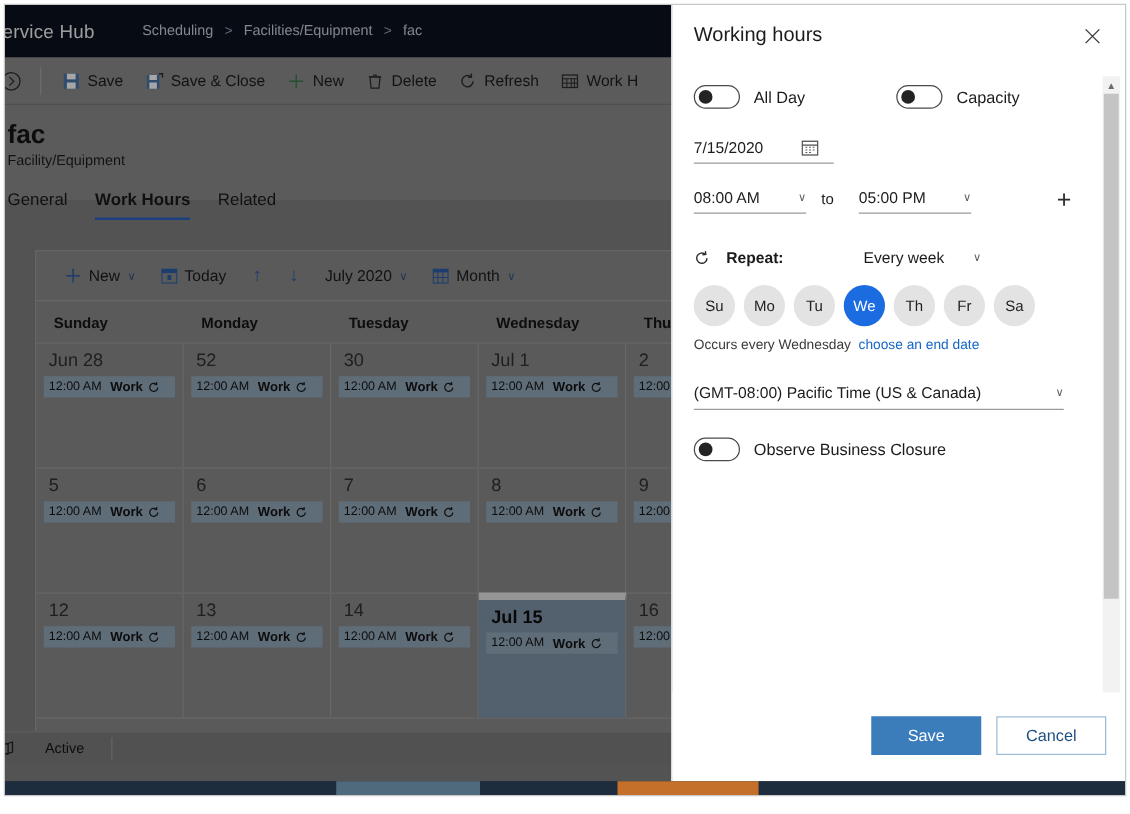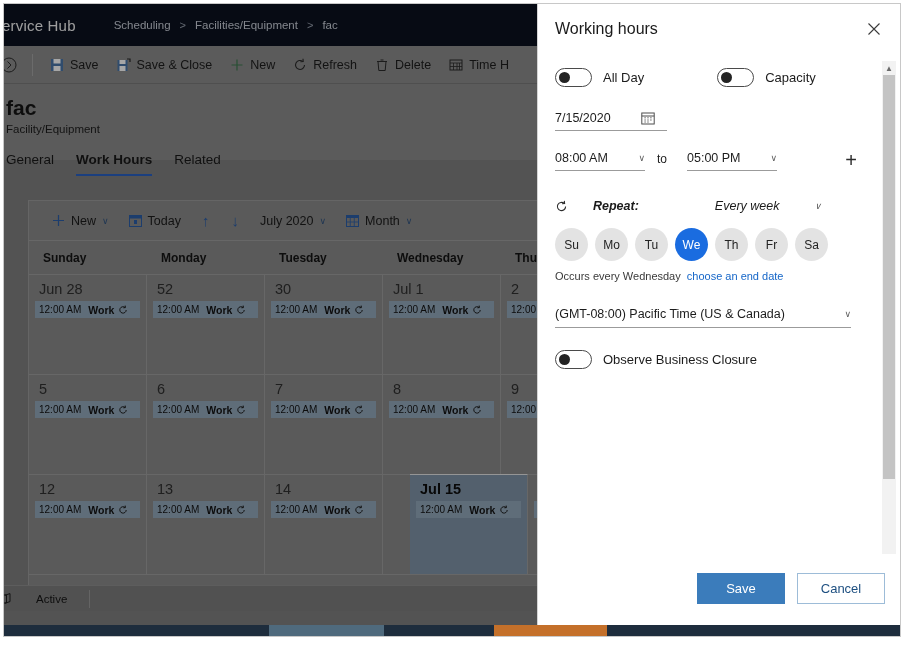--- a/index.html
+++ b/index.html
@@ -175,23 +175,22 @@
     border-bottom: 1px solid #9e9e9e;
   }
   .cal-cell {
     width: 118px;
     border-right: 1px solid #9e9e9e;
     padding: 6px 6px 0 6px;
     position: relative;
   }
   .cal-cell.selected {
     background: #8094a8;
-    border-top: 1px solid #e5e5e5;
+    border-top: 6px solid #e5e5e5;
     margin-top: -1px;
-    margin-left: 27px;
   }
   .daynum {
     font-size: 14.5px;
     color: #303030;
     margin-bottom: 4px;
     padding-left: 4px;
   }
   .cal-cell.selected .daynum { color: #0d0d0d; font-weight: 700; }
   .evt {
     background: #93a8bb;
@@ -305,23 +304,22 @@
     font-size: 20px;
     color: #2b2b2b;
     line-height: 18px;
     padding-bottom: 2px;
     margin-right: 16px;
   }
 
   .row-repeat {
     display: flex;
     align-items: center;
-    gap: 25px;
+    gap: 13px;
     margin-top: 28px;
-    font-style: italic;
   }
   .repeat-label { font-size: 12.5px; font-weight: 700; color: #1b1b1b; }
   .repeat-val { font-size: 12.5px; color: #1b1b1b; margin-left: 8px; padding-left: 43px; }
   .repeat-chev { font-size: 9px; color: #5b5b5b; margin-left: 10px; }
 
   .daycircles { display: flex; gap: 7px; margin-top: 15px; }
   .dayc {
     width: 33px; height: 33px;
     border-radius: 50%;
     background: #e3e3e3;
@@ -462,45 +460,45 @@
               <svg width="14" height="14" viewBox="0 0 14 14">
                 <path d="M7 1.5 V12.5 M1.5 7 H12.5" stroke="#3d7a4f" stroke-width="1.2"></path>
               </svg>
             </span>
             <span>New</span>
           </div>
 
           <div class="cmd-btn">
             <span class="cmd-ico">
               <svg width="14" height="14" viewBox="0 0 14 14">
+                <path d="M3 3.5 h8 l-0.8 9 h-6.4 z" fill="none" stroke="#2b2b2b" stroke-width="1"></path>
+                <path d="M2 3.5 h10 M5.5 2 h3" stroke="#2b2b2b" stroke-width="1"></path>
+              </svg>
+            </span>
+            <span>Delete</span>
+          </div>
+
+          <div class="cmd-btn">
+            <span class="cmd-ico">
+              <svg width="14" height="14" viewBox="0 0 14 14">
                 <path d="M11.5 7 a4.5 4.5 0 1 1 -1.6 -3.5" fill="none" stroke="#2b2b2b" stroke-width="1.1"></path>
                 <path d="M10 0.8 l0.2 2.8 l-2.8 0.2" fill="none" stroke="#2b2b2b" stroke-width="1.1"></path>
               </svg>
             </span>
             <span>Refresh</span>
-          </div>
-
-          <div class="cmd-btn">
-            <span class="cmd-ico">
-              <svg width="14" height="14" viewBox="0 0 14 14">
-                <path d="M3 3.5 h8 l-0.8 9 h-6.4 z" fill="none" stroke="#2b2b2b" stroke-width="1"></path>
-                <path d="M2 3.5 h10 M5.5 2 h3" stroke="#2b2b2b" stroke-width="1"></path>
-              </svg>
-            </span>
-            <span>Delete</span>
           </div>
 
           <div class="cmd-btn">
             <span class="cmd-ico">
               <svg width="14" height="14" viewBox="0 0 14 14">
                 <rect x="1" y="2" width="12" height="10" fill="none" stroke="#2b2b2b" stroke-width="1"></rect>
                 <path d="M1 5 H13 M4.5 5 V12 M8 5 V12 M10.5 5 V12 M1 8.5 H13" stroke="#2b2b2b" stroke-width="0.8"></path>
               </svg>
             </span>
-            <span>Time H</span>
+            <span>Work H</span>
           </div>
         </div>
 
         <div class="rec-head">
           <div class="rec-title">fac</div>
           <div class="rec-sub">Facility/Equipment</div>
         </div>
 
         <div class="tabs">
           <div class="tab">General</div>

